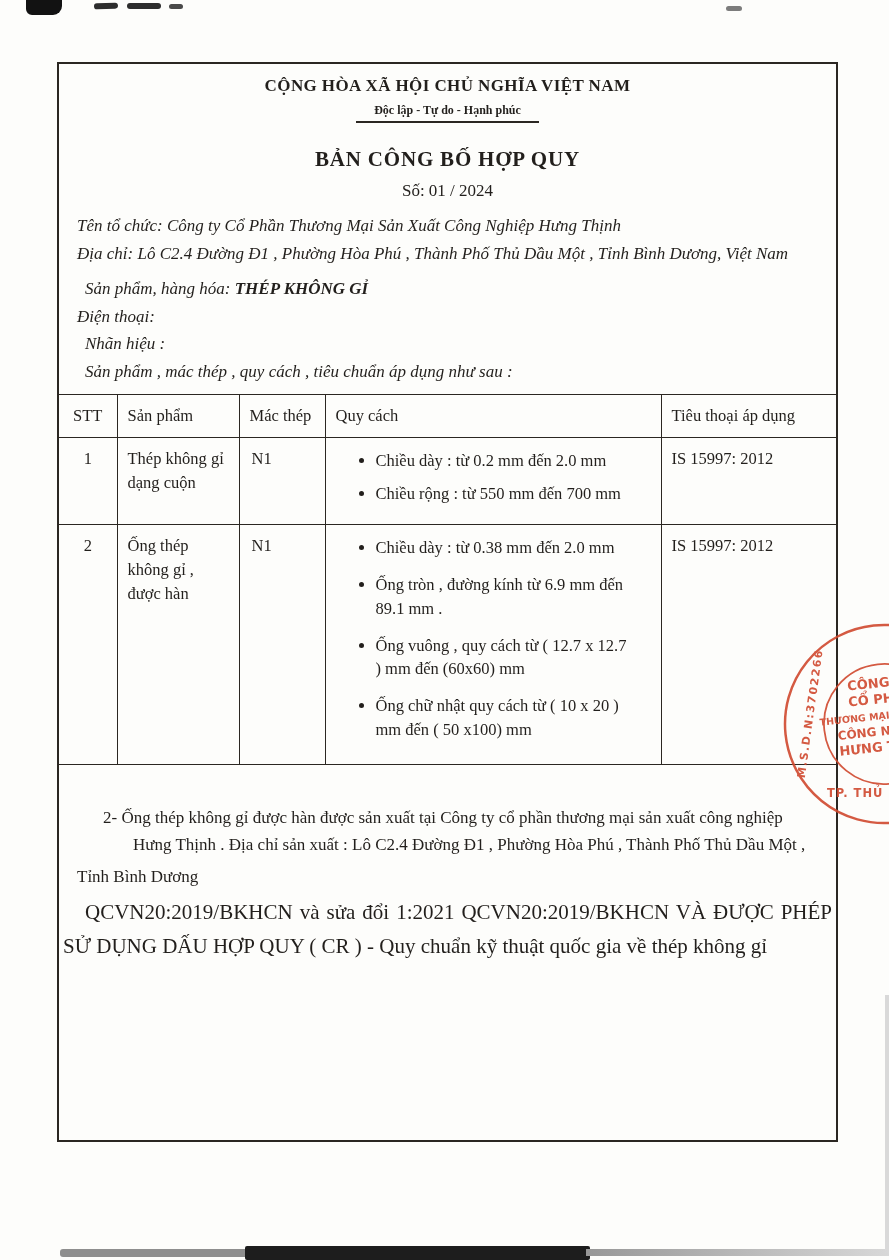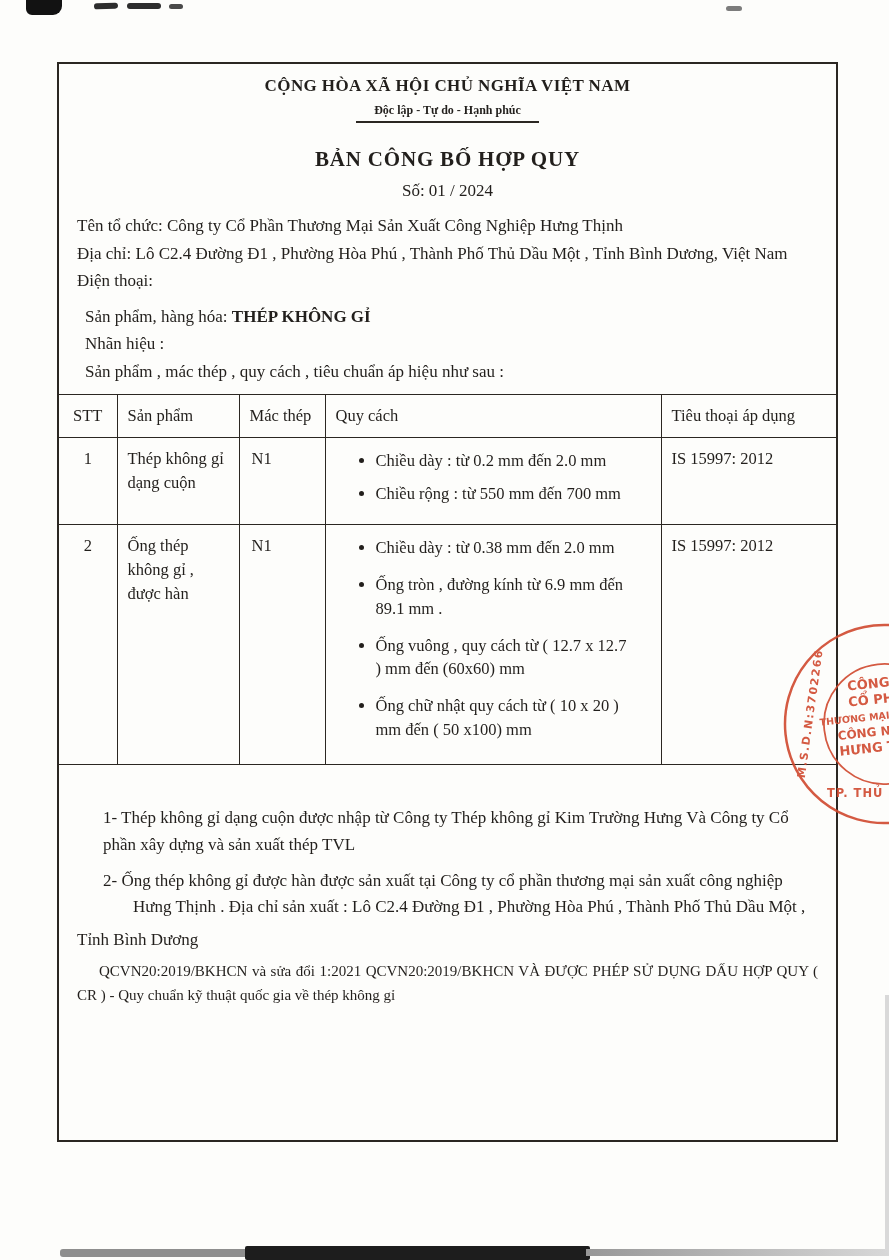--- a/index.html
+++ b/index.html
@@ -33,21 +33,21 @@
   .inner { padding-top: 12px; }
   .center { text-align: center; }
 
   .nat1 { font-size: 17px; font-weight: bold; letter-spacing: .4px; }
   .nat2 { margin-top: 7px; font-size: 12px; font-weight: bold; }
   .nat2 .ul { display: inline-block; border-bottom: 2px solid #2b2722; padding: 0 18px 3px 18px; }
 
   .doc-title  { margin-top: 24px; font-size: 21px; font-weight: bold; letter-spacing: .8px; }
   .doc-number { margin-top: 9px;  font-size: 17px; }
 
-  .para { margin: 10px 18px 0; font-size: 17px; line-height: 1.5; }
+  .para { margin: 10px 18px 0; font-size: 17px; line-height: 1.5; font-style: italic; }
   .para.tight  { margin-top: 2px; }
   .para.first  { margin-top: 12px; }
   .para.indent { margin-left: 26px; }
   .bold { font-weight: bold; }
 
   
   .doc-table { width: 100%; border-collapse: collapse; margin-top: 10px; font-size: 16.5px; }
   .doc-table th, .doc-table td {
     border: 1.5px solid #2b2722;
     vertical-align: top; text-align: left;
@@ -66,21 +66,21 @@
   .qc-list { margin: 2px 0 0 0; padding-left: 38px; }
   .qc-list li { margin-bottom: 9px; }
   .qc-list.wide li { margin-bottom: 13px; }
 
   
   .notes { margin-top: 40px; }
   .note1 { margin: 0 22px 0 44px; font-size: 17px; line-height: 1.55; }
   .note2 { margin: 10px 20px 0 18px; padding-left: 56px; text-indent: -30px; font-size: 17px; line-height: 1.55; }
   .province    { margin: 9px 18px 0; font-size: 17px; }
   .conf-intro  { margin: 9px 20px 0; font-size: 17px; }
-  .conf-detail { margin: 9px 18px 0; font-size: 15px; line-height: 1.6; text-align: justify; text-indent: 22px; }
+  .conf-detail { margin: 9px 4px 0; font-size: 21px; line-height: 1.6; text-align: justify; text-indent: 22px; }
 
   
   .stamp {
     position: absolute; left: 779px; top: 619px;
     width: 210px; height: 210px;
     opacity: .9; transform: rotate(-6deg);
     pointer-events: none;
   }
   .stamp text {
     font-family: "DejaVu Sans", "Liberation Sans", sans-serif;
@@ -106,25 +106,25 @@
     <div class="center nat1">CỘNG HÒA XÃ HỘI CHỦ NGHĨA VIỆT NAM</div>
     <div class="center nat2">
       <span class="ul">Độc lập - Tự do - Hạnh phúc</span>
     </div>
 
     <div class="center doc-title">BẢN CÔNG BỐ HỢP QUY</div>
     <div class="center doc-number">Số: 01 / 2024</div>
 
     <p class="para first">Tên tổ chức: Công ty Cổ Phần Thương Mại Sản Xuất Công Nghiệp Hưng Thịnh</p>
     <p class="para tight">Địa chỉ: Lô C2.4 Đường Đ1 , Phường Hòa Phú , Thành Phố Thủ Dầu Một , Tỉnh Bình Dương, Việt Nam</p>
+    <p class="para indent"><span>Sản phẩm, hàng hóa: </span><span class="bold">THÉP KHÔNG GỈ</span></p>
+
     <p class="para tight">Điện thoại:</p>
-
-    <p class="para indent"><span>Sản phẩm, hàng hóa: </span><span class="bold">THÉP KHÔNG GỈ</span></p>
     <p class="para tight indent">Nhãn hiệu :</p>
-    <p class="para tight indent">Sản phẩm , mác thép , quy cách , tiêu chuẩn áp hiệu như sau :</p>
+    <p class="para tight indent">Sản phẩm , mác thép , quy cách , tiêu chuẩn áp dụng như sau :</p>
 
     <table class="doc-table">
       <thead>
         <tr>
           <th class="col-stt">STT</th>
           <th class="col-sp">Sản phẩm</th>
           <th class="col-mt">Mác thép</th>
           <th class="col-qc">Quy cách</th>
           <th>Tiêu thoại áp dụng</th>
         </tr>
@@ -153,21 +153,20 @@
               <li>Ống vuông , quy cách từ ( 12.7 x 12.7 ) mm đến (60x60) mm</li>
               <li>Ống chữ nhật quy cách từ ( 10 x 20 ) mm đến ( 50 x100) mm</li>
             </ul>
           </td>
           <td>IS 15997: 2012</td>
         </tr>
       </tbody>
     </table>
 
     <div class="notes">
-      <p class="note1">1- Thép không gỉ dạng cuộn được nhập từ Công ty Thép không gỉ Kim Trường Hưng Và Công ty Cổ phần xây dựng và sản xuất thép TVL</p>
       <p class="note2">2- Ống thép không gỉ được hàn được sản xuất tại Công ty cổ phần thương mại sản xuất công nghiệp Hưng Thịnh . Địa chỉ sản xuất : Lô C2.4 Đường Đ1 , Phường Hòa Phú , Thành Phố Thủ Dầu Một ,</p>
       <p class="province">Tỉnh Bình Dương</p>
       <p class="conf-detail">QCVN20:2019/BKHCN và sửa đổi 1:2021 QCVN20:2019/BKHCN VÀ ĐƯỢC PHÉP SỬ DỤNG DẤU HỢP QUY ( CR ) -  Quy chuẩn kỹ thuật quốc gia về thép không gỉ</p>
     </div>
 
   </div>
 </div>
 
 <div class="stamp">
   <svg width="210" height="210" viewBox="0 0 210 210">

